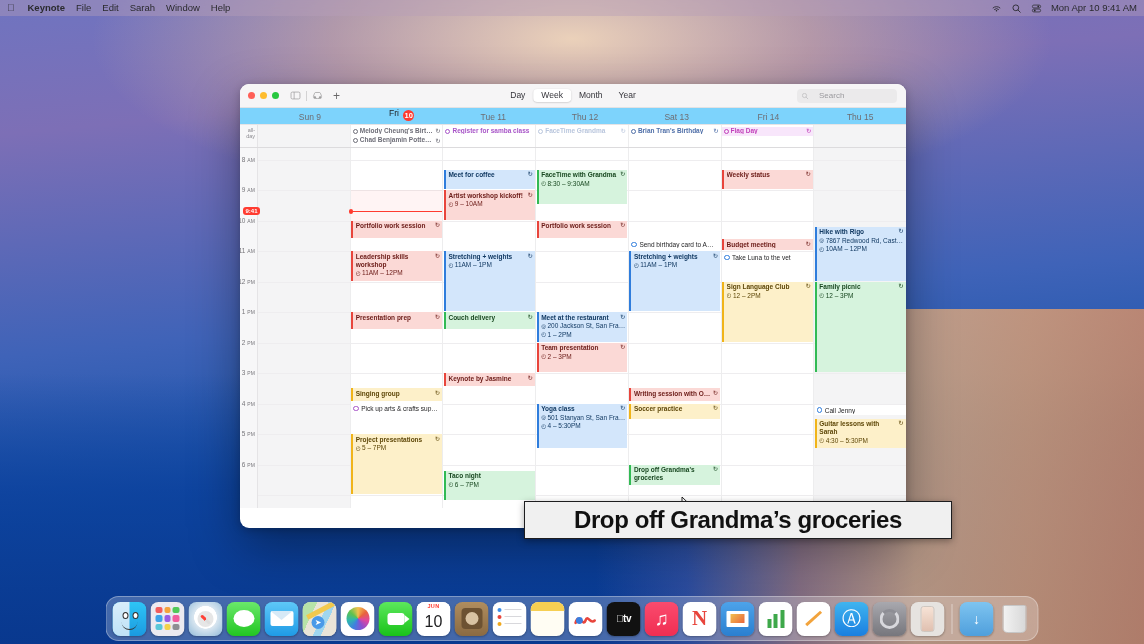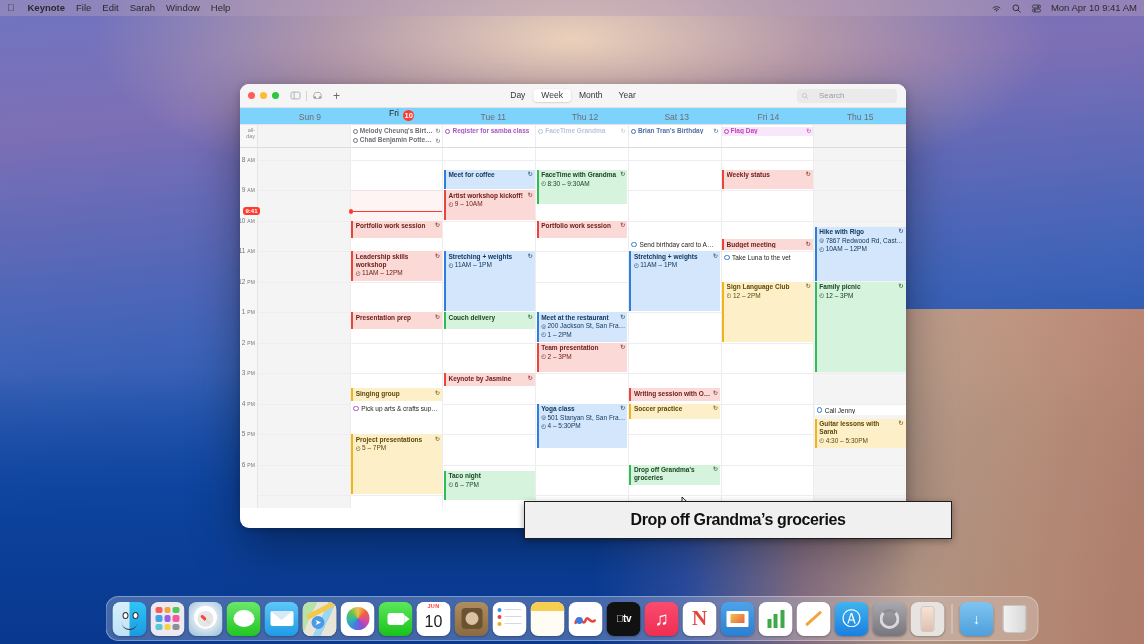--- a/index.html
+++ b/index.html
@@ -213,21 +213,21 @@
   }
 
   
   #callout {
     position: absolute; left: 524px; top: 501px; width: 428px; height: 38px;
     background: #f0f0f0; border: 1px solid #1d1d1f;
     display: flex; align-items: center; justify-content: center;
     z-index: 60;
     box-shadow: 0 2px 7px rgba(0,0,0,0.35);
   }
-  #callout span { font-size: 16px; font-weight: bold; color: #111; letter-spacing: -0.4px; }
+  #callout span { font-size: 24px; font-weight: bold; color: #111; letter-spacing: -0.4px; }
 
   
   #cursor { position: absolute; left: 681px; top: 496px; z-index: 55; }
 
   
   #dock {
     position: absolute; left: 50%; transform: translateX(-50%); bottom: 3px;
     height: 45px; display: flex; align-items: center; gap: 4px;
     padding: 3px 6px; border-radius: 13px;
     background: rgba(255,255,255,0.24);

